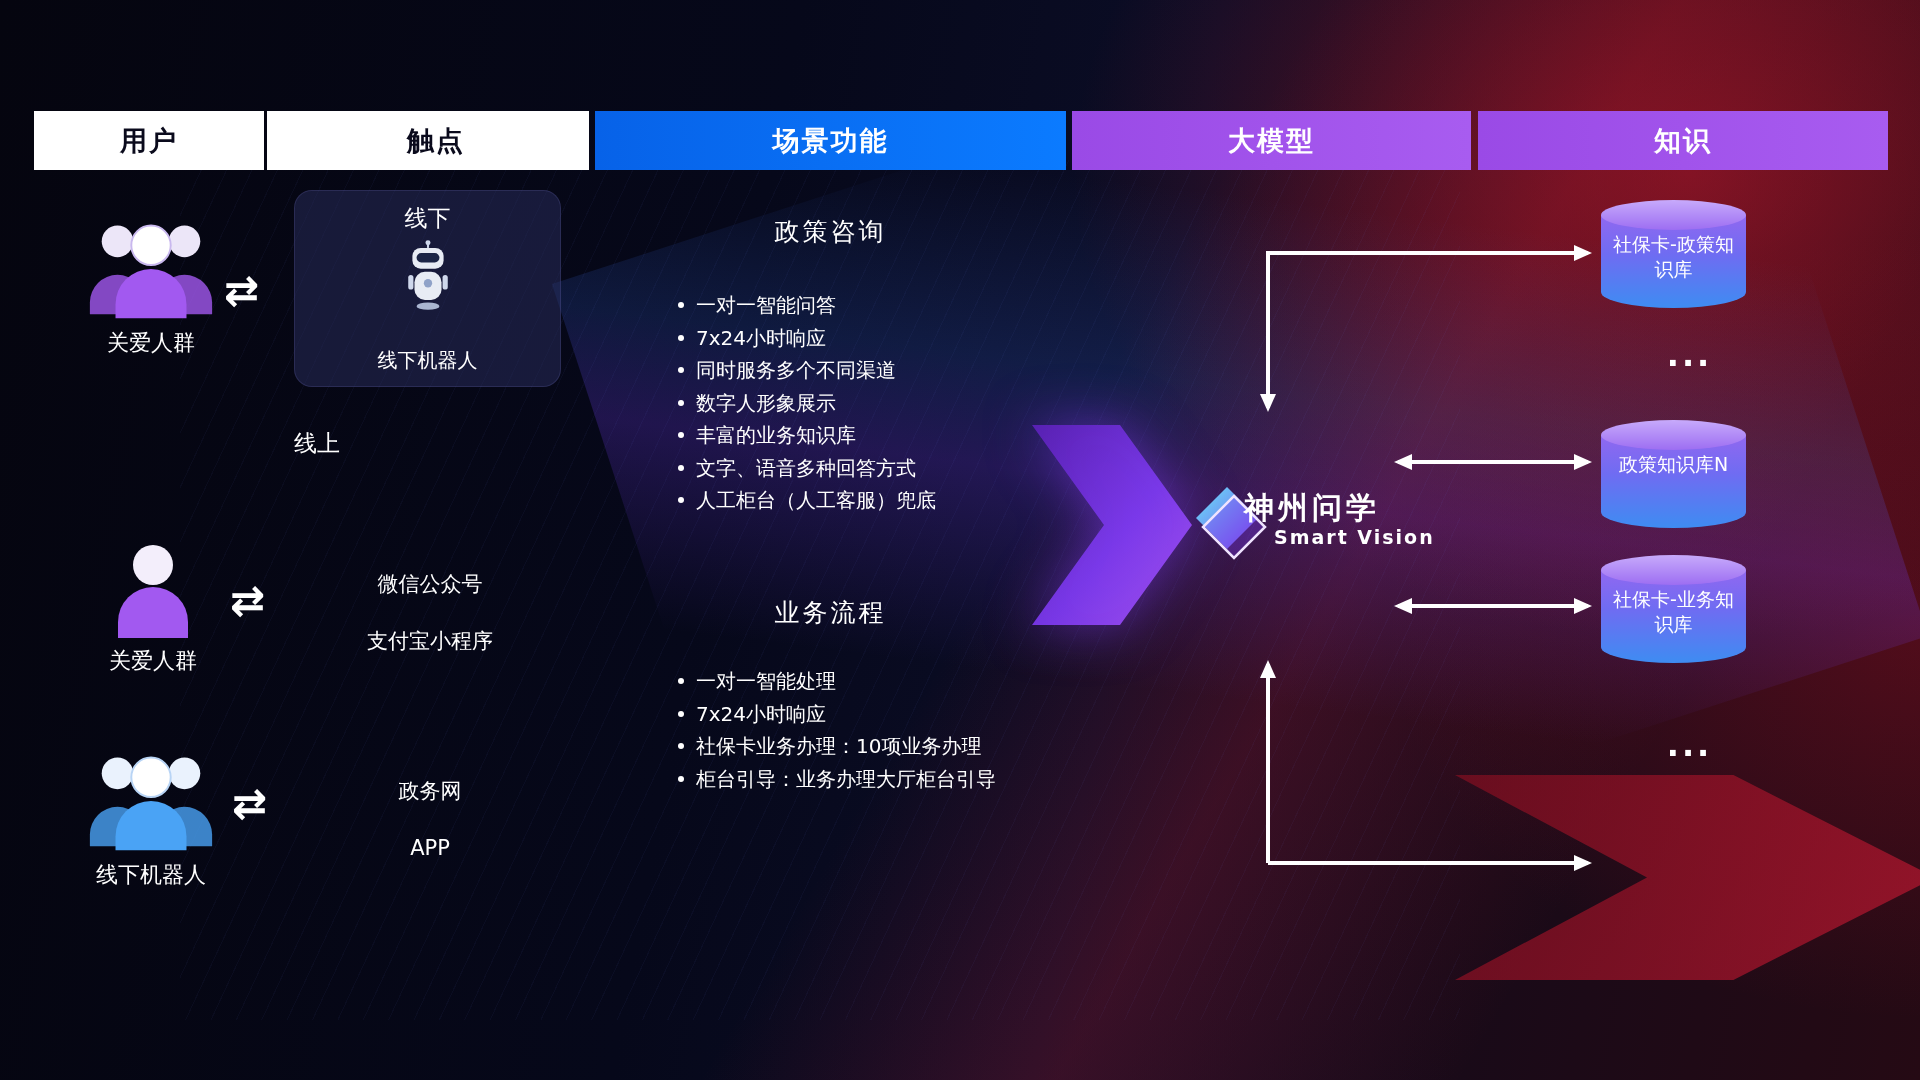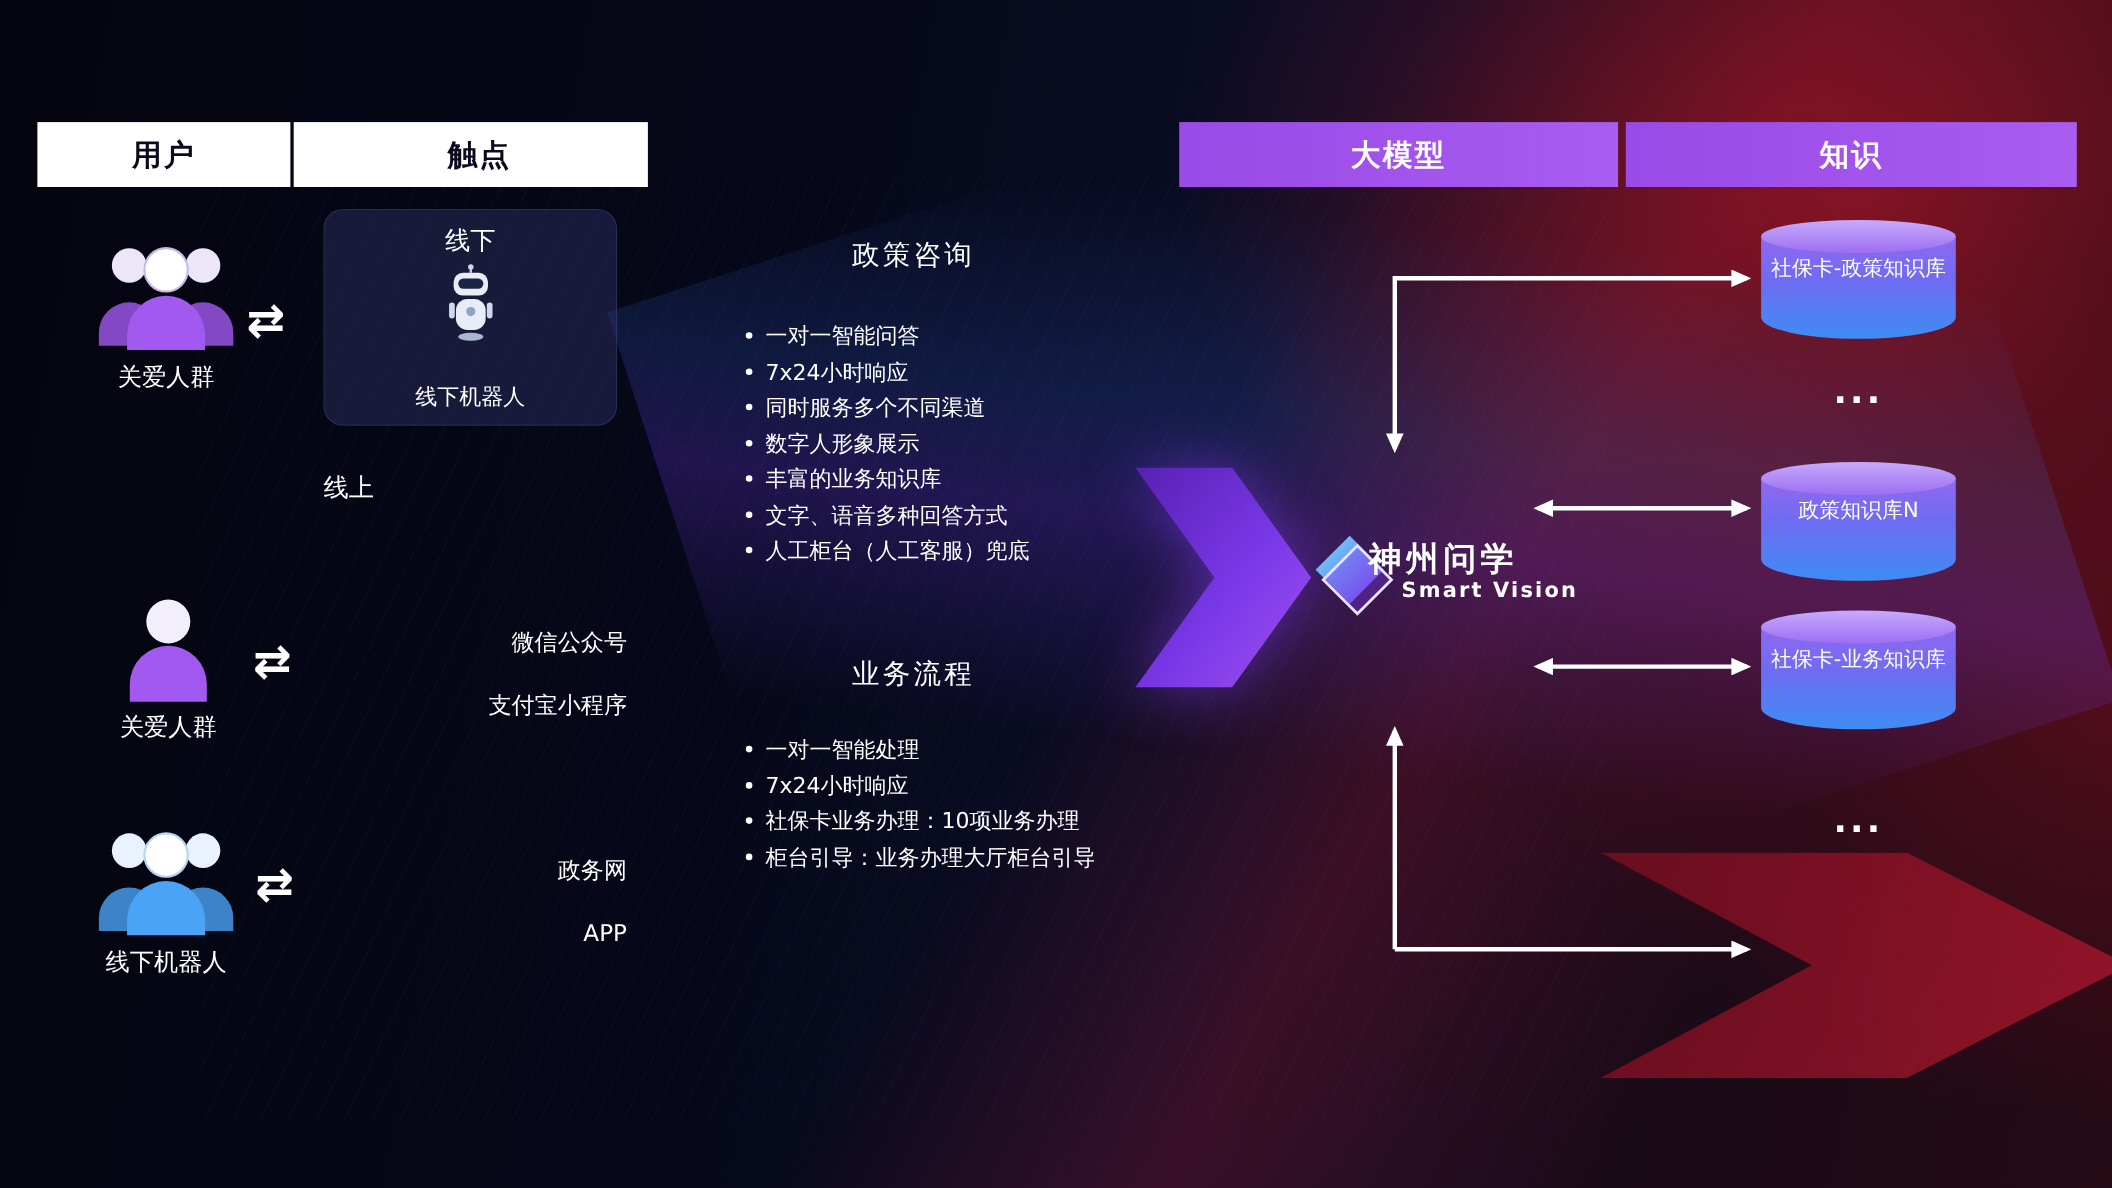--- a/index.html
+++ b/index.html
@@ -57,21 +57,21 @@
 
   
   .offline-box { position:absolute; left:294px; top:190px; width:267px; height:197px;
     background:rgba(44,48,98,0.48); border:1px solid rgba(130,130,210,0.18);
     border-radius:18px; text-align:center; }
   .offline-title { position:absolute; top:12px; left:0; right:0; font-size:23px; }
   .offline-robot { position:absolute; top:46px; left:0; right:0; }
   .offline-label { position:absolute; bottom:12px; left:0; right:0; font-size:20px; }
   .online-title { position:absolute; left:294px; top:428px; width:267px;
     text-align:left; font-size:23px; }
-  .tp-item { position:absolute; left:290px; width:280px; text-align:right; font-size:21px; }
+  .tp-item { position:absolute; left:290px; width:280px; text-align:center; font-size:21px; }
   #tp-wechat { top:570px; } #tp-alipay { top:627px; }
   #tp-gov { top:777px; } #tp-app { top:836px; }
 
   
   .scene-title { position:absolute; left:595px; width:471px; text-align:center;
     font-size:25px; letter-spacing:3px; }
   #scene-title-1 { top:215px; } #scene-title-2 { top:596px; }
   .scene-list { position:absolute; left:678px; width:440px; list-style:none; }
   #scene-list-1 { top:289px; } #scene-list-2 { top:665px; }
   .scene-list li { display:flex; align-items:flex-start; font-size:20px;
@@ -82,21 +82,21 @@
   
   .big-arrow { position:absolute; left:1032px; top:425px;
     filter: drop-shadow(0 0 26px rgba(130,60,240,0.55)); }
   .model-logo { position:absolute; left:1192px; top:484px; }
   .model-name { position:absolute; left:1244px; top:488px; font-size:30px;
     font-weight:bold; letter-spacing:4px; }
   .model-sub { position:absolute; left:1274px; top:526px; font-size:19px;
     letter-spacing:2px; font-weight:bold; }
 
   
-  .cyl { position:absolute; left:1601px; width:177px; height:108px; }
+  .cyl { position:absolute; left:1601px; width:145px; height:108px; }
   .cyl-body { position:absolute; top:15px; left:0; right:0; bottom:0;
     background:linear-gradient(180deg,#9168f0 0%, #6f6cf2 42%, #3e8cf2 100%);
     border-radius:0 0 90px 90px / 0 0 20px 20px; }
   .cyl-top { position:absolute; top:0; left:0; right:0; height:30px;
     border-radius:50%; background:linear-gradient(180deg,#c7aafb,#9d6ef2); }
   .cyl-label { position:absolute; top:32px; left:8px; right:8px;
     text-align:center; font-size:19px; line-height:25px; color:#fff; }
   #cyl1 { top:200px; } #cyl2 { top:420px; } #cyl3 { top:555px; } #cyl4 { top:820px; }
   .dots { position:absolute; left:1601px; width:177px; text-align:center;
     font-size:32px; font-weight:bold; letter-spacing:3px; color:#fff; }
@@ -113,20 +113,23 @@
   <div class="bg-red"></div>
   <div class="bg-beam"></div>
   <div class="bg-streaks"></div>
   <div class="bg-chevron"></div>
 
   <div class="hdr hdr-white" id="hdr-user">
     <span>用户</span>
   </div>
   <div class="hdr hdr-white" id="hdr-touch">
     <span>触点</span>
+  </div>
+  <div class="hdr hdr-blue" id="hdr-scene">
+    <span>场景功能</span>
   </div>
   <div class="hdr hdr-purple" id="hdr-model">
     <span>大模型</span>
   </div>
   <div class="hdr hdr-purple" id="hdr-know">
     <span>知识</span>
   </div>
 
   <div class="user-block" id="user1">
     <svg width="138" height="112" viewBox="0 0 140 110">

